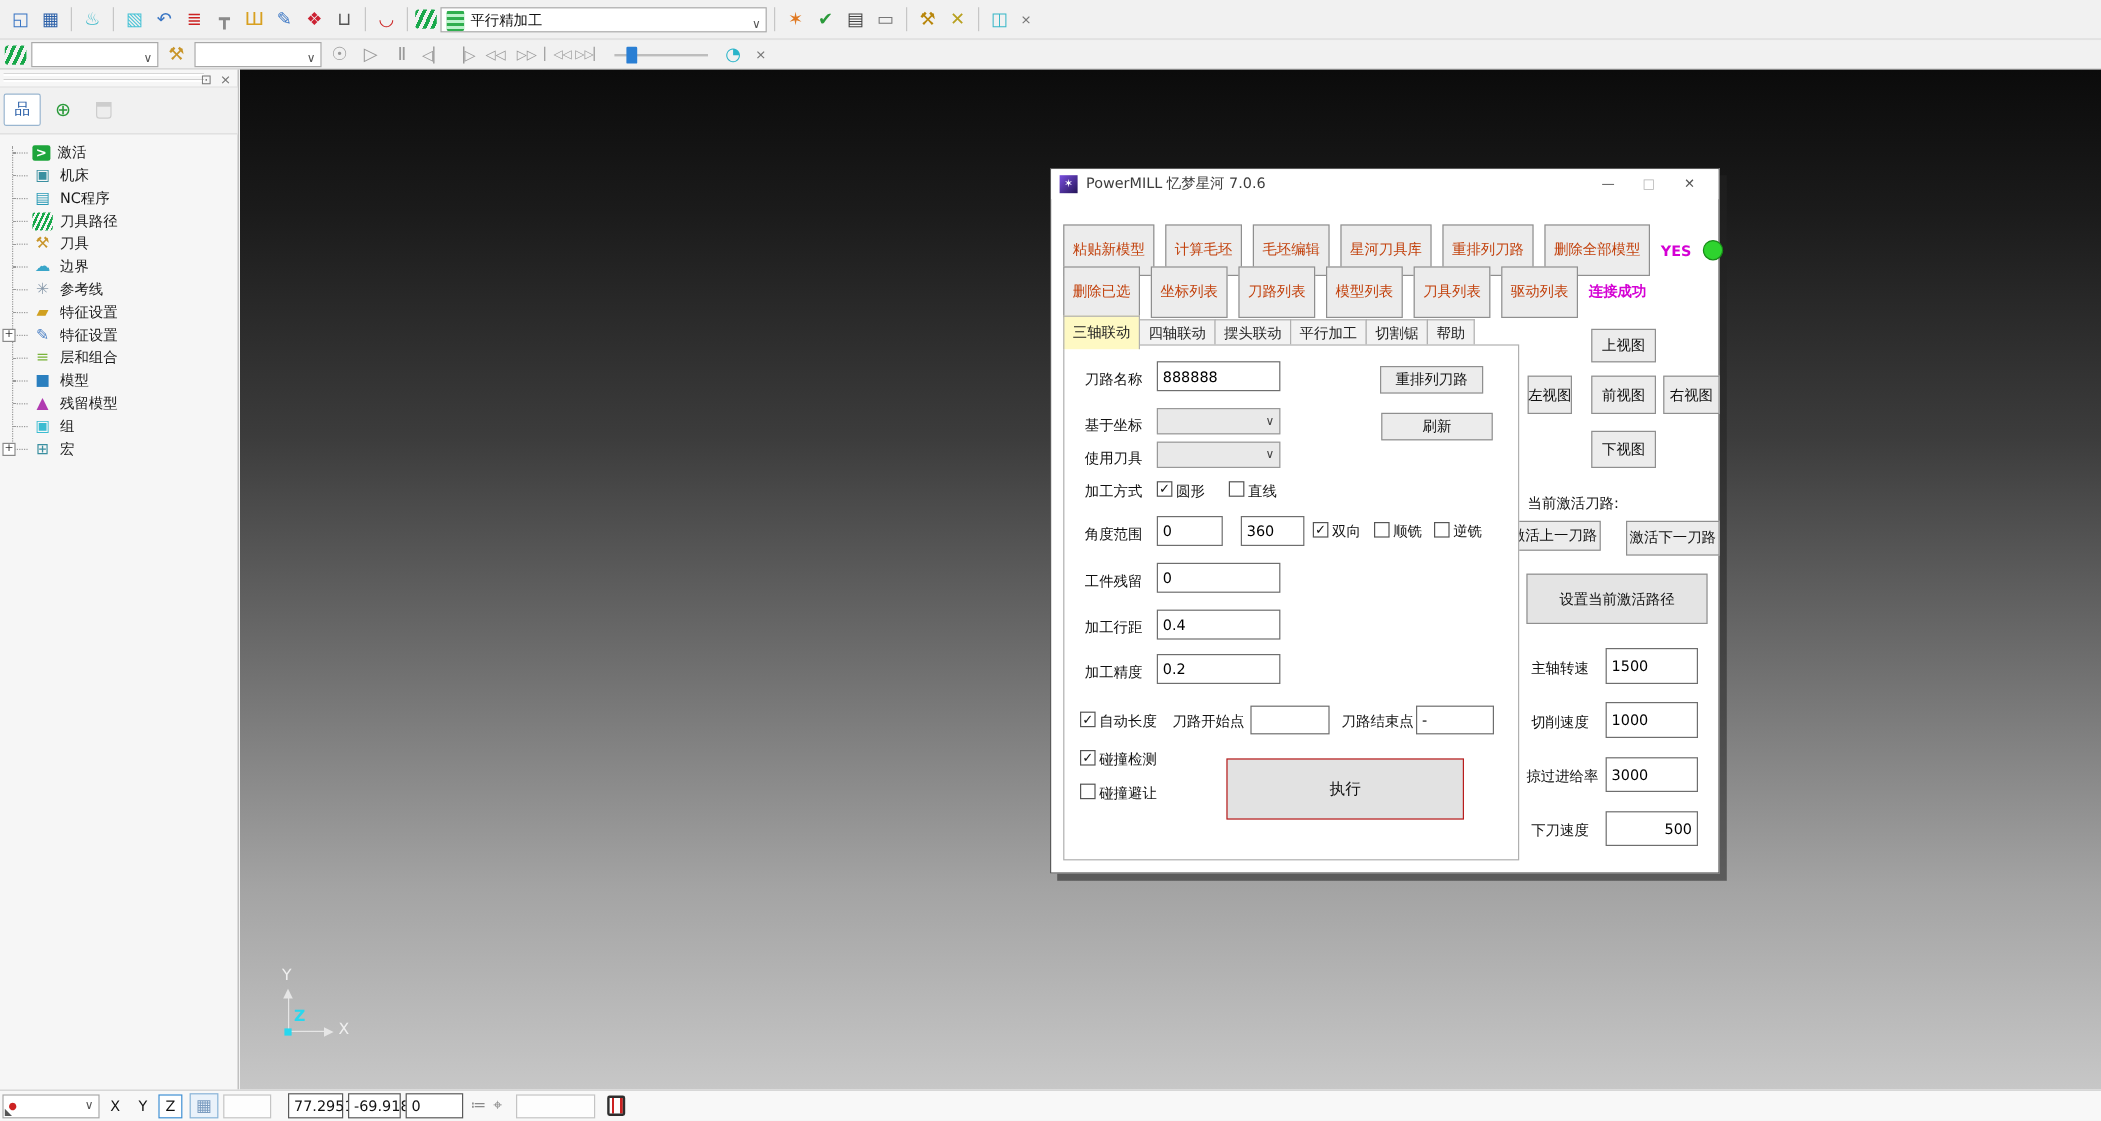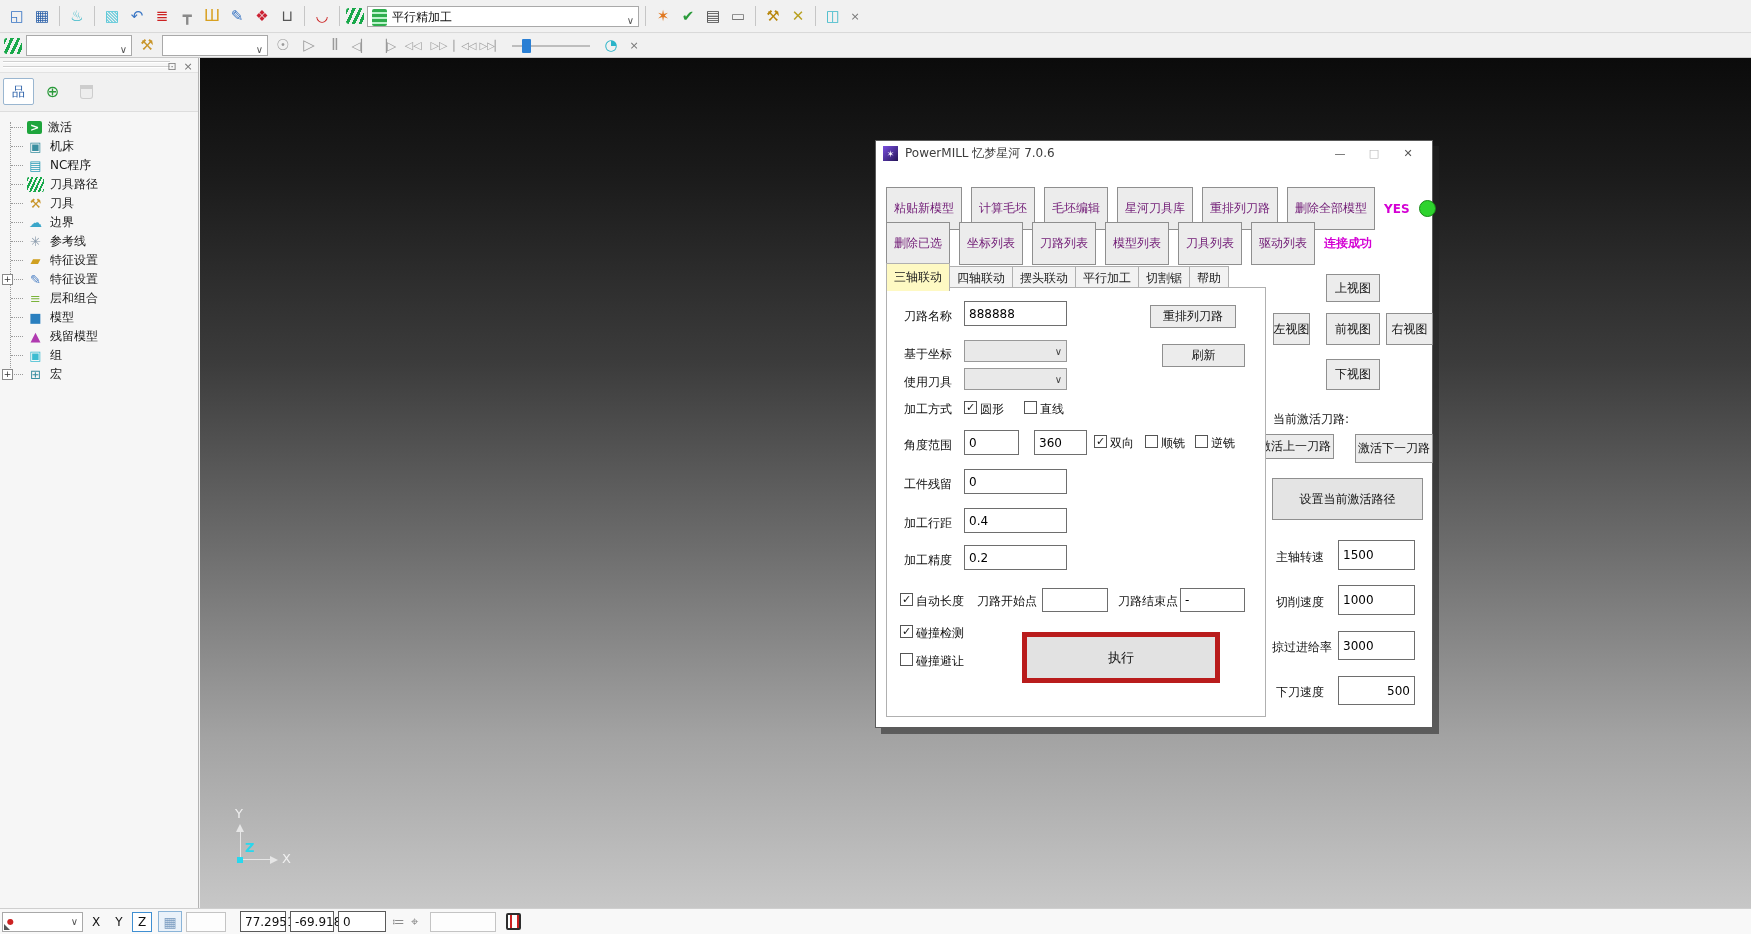--- a/index.html
+++ b/index.html
@@ -86,41 +86,41 @@
   .dlg-title-text { color:#3c3c3c; font-size:12px; white-space:nowrap; }
   .dlg-winbtns { margin-left:auto; display:flex; gap:0; }
   .wbtn { width:34px; height:21px; display:flex; align-items:center; justify-content:center;
           color:#555; font-size:11px; }
   .wbtn.max { color:#b5b5b5; }
   .dlg-menu { display:flex; gap:11px; padding:5px 12px 6px 12px; font-size:12px; color:#1a1a1a; white-space:nowrap; }
   .dlg-menu span { cursor:default; }
   .dlg-actions { position:absolute; left:10px; display:flex; gap:9px; align-items:center; }
   .r1 { top:46px; } .r2 { top:81px; }
   .abtn { height:43px; background:#ececec; border:1px solid #8f8f8f; display:flex; align-items:center;
-          justify-content:center; padding:0 7px; font-size:12px; color:#701a75; white-space:nowrap; }
+          justify-content:center; padding:0 7px; font-size:12px; color:#c2410c; white-space:nowrap; }
   .yes { color:#d400d4; font-weight:bold; font-size:12px; }
   .circle { width:17px; height:17px; border-radius:50%; background:#2ed32e; border:1px solid #178a17; flex:none; }
   .connected { color:#d400d4; font-weight:bold; font-size:12px; white-space:nowrap; }
 
   .dlg-tabs { position:absolute; left:10px; top:122px; display:flex; font-size:12px; align-items:flex-end; }
   .tab { padding:3px 7px 4px 7px; border:1px solid #b0b0b0; border-bottom:none; background:#f2f2f2;
          margin-right:-1px; color:#222; white-space:nowrap; }
   .tab.active { background:#fef9c3; position:relative; z-index:3; padding-top:5px; padding-bottom:5px; }
   .dlg-panel { position:absolute; left:10px; top:146px; width:380px; height:430px;
                border:1px solid #b0b0b0; background:#fff; z-index:2; }
 
   .flabel { position:absolute; font-size:12px; color:#111; white-space:nowrap; }
   .tin { position:absolute; border:1px solid #6e6e6e; background:#fff; font-size:12px; padding:2px 4px;
          font-family:"DejaVu Sans","Liberation Sans",sans-serif; outline:none; }
   .fcombo { position:absolute; background:#e9e9e9; border:1px solid #999; display:flex;
             align-items:center; padding:0 4px; }
   .fcombo .chev { margin-left:auto; font-size:10px; color:#444; }
   .cb { position:absolute; width:13px; height:13px; border:1px solid #555; background:#fff;
         display:flex; align-items:center; justify-content:center; font-size:11px; line-height:1; color:#111; }
-  .exec { position:absolute; background:#e2e2e2; border:5px solid #b91c1c; display:flex;
+  .exec { position:absolute; background:#e2e2e2; border:1px solid #b91c1c; display:flex;
           align-items:center; justify-content:center; font-size:13px; }
   .vbtn { position:absolute; background:#ececec; border:1px solid #8f8f8f; display:flex;
           align-items:center; justify-content:center; font-size:12px; white-space:nowrap; }
 
   
   .statusbar { position:absolute; left:0; right:0; bottom:0; height:26px; background:#f8f8f8;
                border-top:1px solid #cfcfcf; display:flex; align-items:center; font-size:12px; }
   .sb-combo { margin-left:2px; width:81px; height:20px; background:#fff; border:1px solid #a9a9a9;
               display:flex; align-items:center; padding:0 4px; position:relative; }
   .sb-combo .dot { color:#cc2222; font-size:8px; }
@@ -346,21 +346,21 @@
     <div class="dlg-panel">
       <span class="flabel" style="left:17px;top:20px">刀路名称</span>
       <input class="tin" style="left: 77px; top: 13px; width: 103px; height: 25px;" value="888888">
       <div class="vbtn" style="left:263px;top:17px;width:86px;height:23px">重排列刀路</div>
 
       <span class="flabel" style="left:17px;top:58px">基于坐标</span>
       <div class="fcombo" style="left:77px;top:52px;width:103px;height:22px">
         <span class="ctext"></span>
         <span class="chev">∨</span>
       </div>
-      <div class="vbtn" style="left:275px;top:56px;width:83px;height:23px">刷新</div>
+      <div class="vbtn" style="left:264px;top:56px;width:93px;height:23px">刷新</div>
 
       <span class="flabel" style="left:17px;top:86px">使用刀具</span>
       <div class="fcombo" style="left:77px;top:80px;width:103px;height:22px">
         <span class="ctext"></span>
         <span class="chev">∨</span>
       </div>
 
       <span class="flabel" style="left:17px;top:113px">加工方式</span>
       <span class="cb" style="left:77px;top:113px">
           <span>✓</span>

